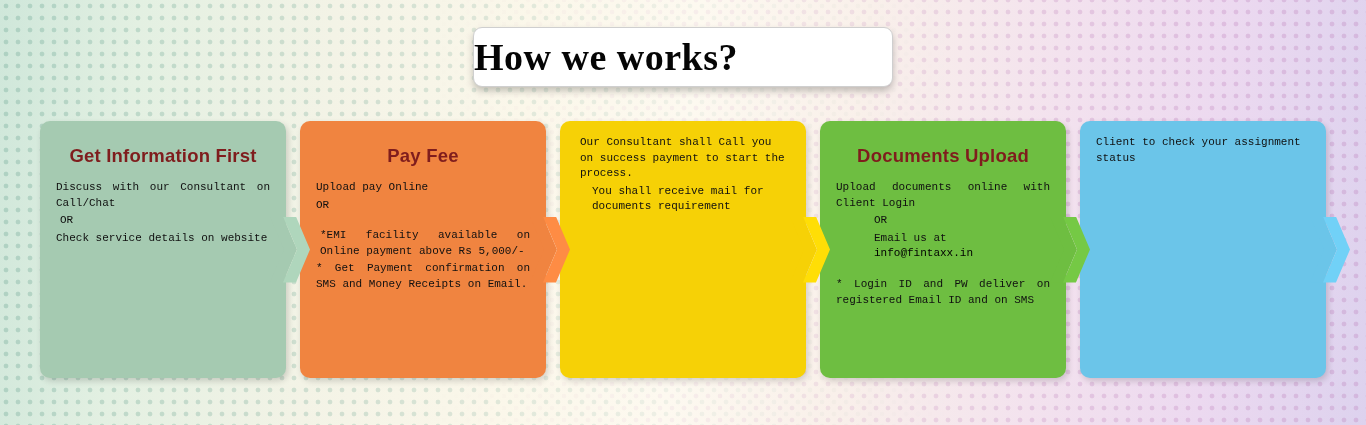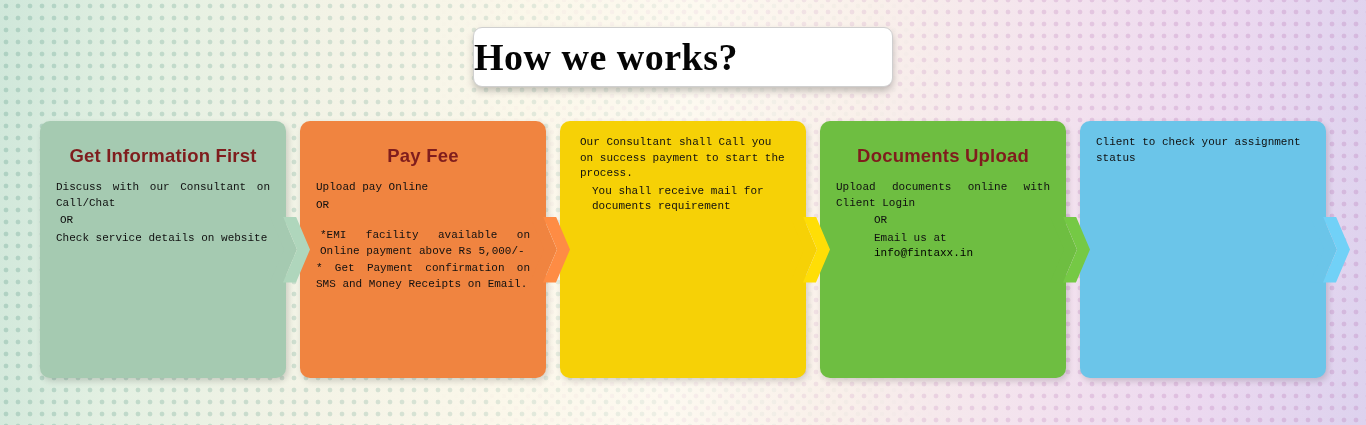--- a/index.html
+++ b/index.html
@@ -114,20 +114,21 @@
         <span class="chev chev-b" style="background: rgb(246, 209, 6);"></span>
       </span>
     </section>
 
     <section class="step" style="background: rgb(110, 190, 65);">
       <h2>Documents Upload</h2>
       <p class="justify">Upload documents online with Client Login</p>
       <p class="indent-2">OR</p>
       <p class="indent-2"><span>Email us at </span><span class="email">info@fintaxx.in</span></p>
       <div class="vgap"></div>
+      <p class="small justify">* Login ID and PW deliver on registered Email ID and on SMS</p>
       <span class="arrow">
         <span class="chev chev-a" style="background: rgb(110, 190, 65);"></span>
         <span class="chev chev-b" style="background: rgb(110, 190, 65);"></span>
       </span>
     </section>
 
     <section class="step" style="background: rgb(107, 197, 233);">
       <p>Client to check your assignment status</p>
       <span class="arrow">
         <span class="chev chev-a" style="background: rgb(107, 197, 233);"></span>

